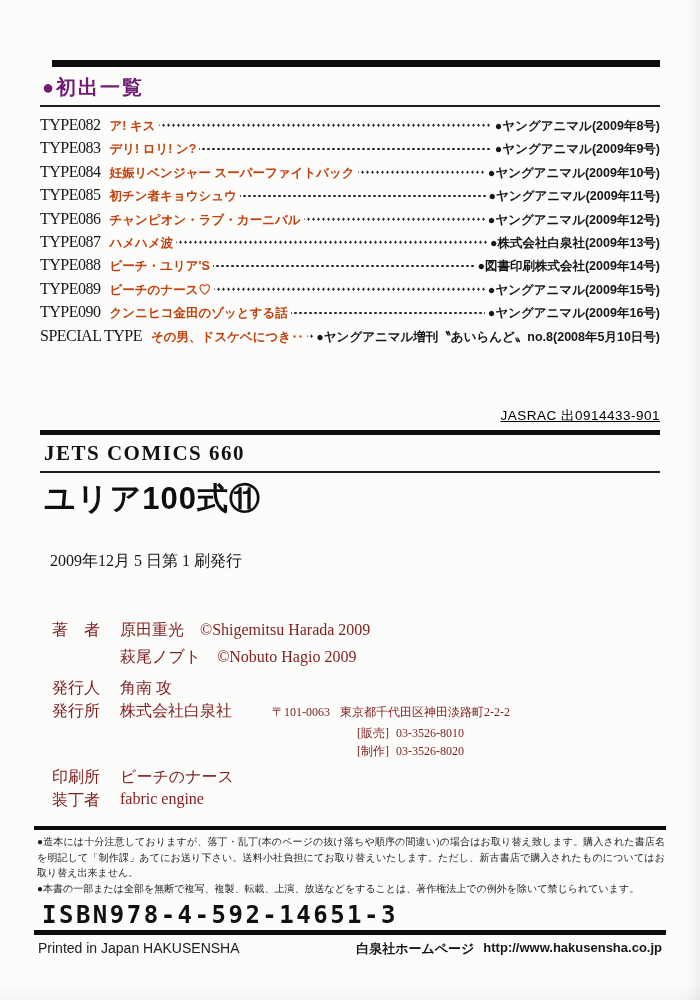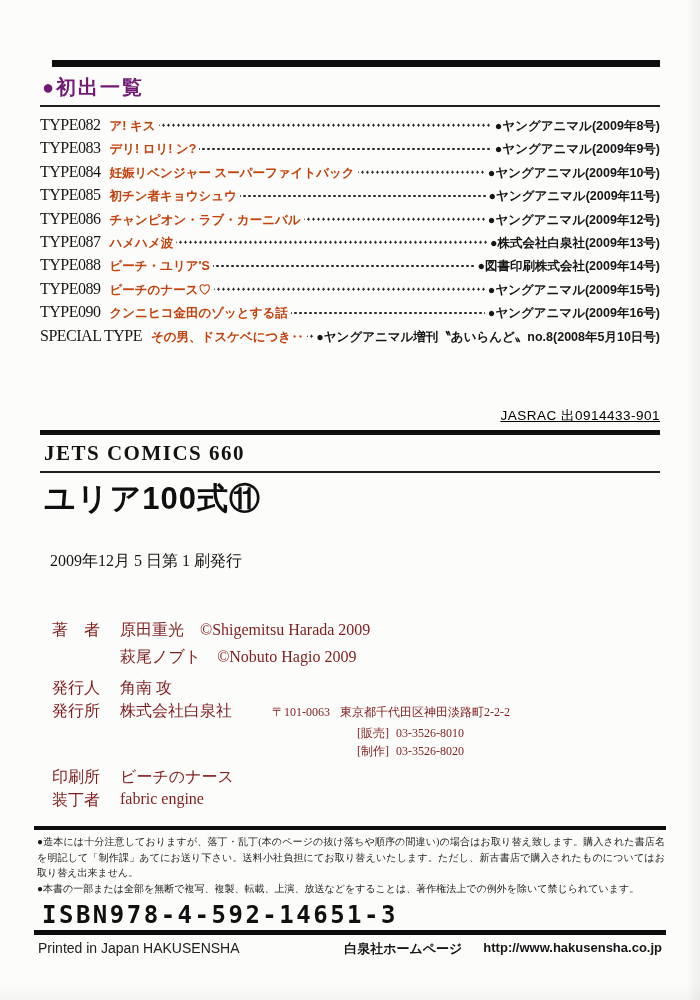--- a/index.html
+++ b/index.html
@@ -104,21 +104,21 @@
     position: absolute; left: 42px; top: 901px;
     font-family: "DejaVu Sans Mono", monospace;
     font-size: 24px; font-weight: bold; letter-spacing: 2.5px; color: #101010;
   }
   .bar-isbn { position: absolute; left: 34px; right: 34px; top: 930px; height: 5px; background: #0d0d0d; }
   #footer {
     position: absolute; left: 38px; right: 38px; top: 940px;
     display: flex; justify-content: space-between; align-items: baseline;
   }
   .footer-left { font-size: 14px; color: #202020; }
-  .footer-right { font-size: 13px; font-weight: bold; color: #161616; display: flex; gap: 21px; }
+  .footer-right { font-size: 13px; font-weight: bold; color: #161616; display: flex; gap: 9px; }
 </style>
 </head>
 <body>
 
 <div class="page">
   <div class="scan-edge"></div>
   <div class="scan-bottom"></div>
 
   <section id="sec-fp">
     <div class="bar-top"></div>

